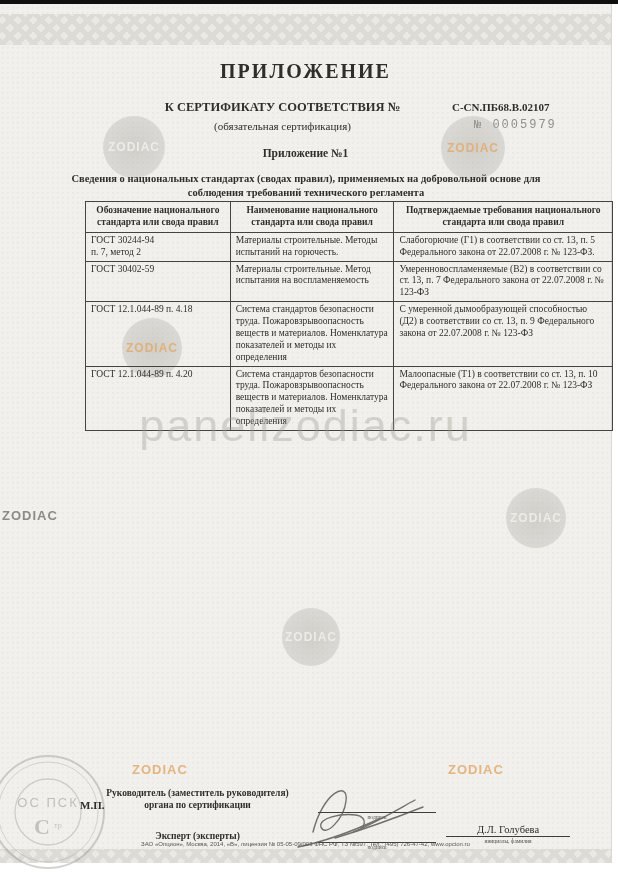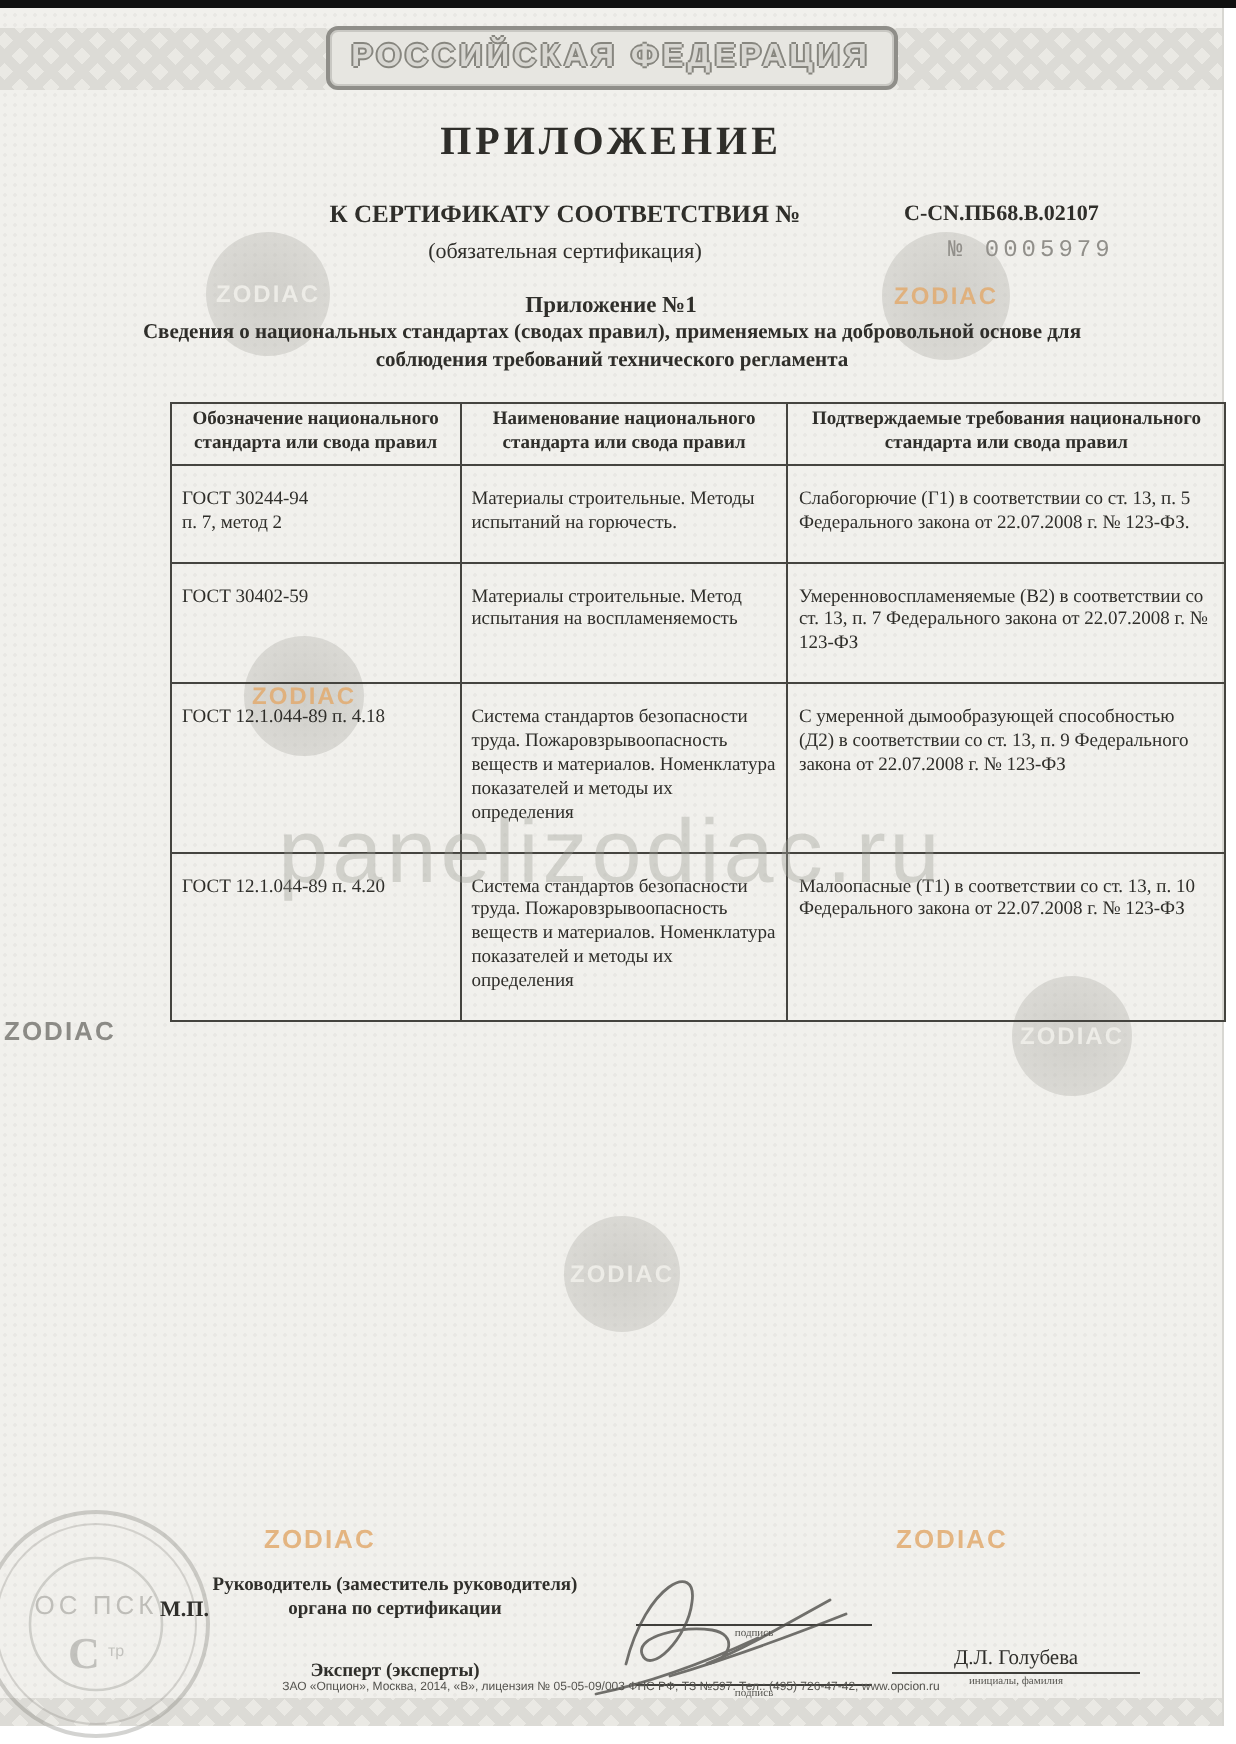--- a/index.html
+++ b/index.html
@@ -20,26 +20,26 @@
          letter-spacing:2px;color:#d8d7d2;
          text-shadow:1px 0 #87867f,-1px 0 #87867f,0 1px #87867f,0 -1px #87867f;}
   .doc-title{position:absolute;top:60px;left:0;right:0;text-align:center;font-size:20px;
              font-weight:bold;letter-spacing:2px;}
   .cert-label{position:absolute;top:100px;left:0;width:565px;text-align:center;font-size:12.5px;font-weight:bold;}
   .cert-number{position:absolute;top:101px;left:452px;font-size:11px;font-weight:bold;}
   .cert-type{position:absolute;top:120px;left:0;width:565px;text-align:center;font-size:11px;font-weight:normal;}
   .blank-number{position:absolute;top:118px;left:474px;font-family:"Liberation Mono",monospace;
                 font-size:12px;letter-spacing:2px;color:#918f8a;}
   .annex-title{position:absolute;top:147px;left:0;right:0;text-align:center;font-size:11.5px;font-weight:bold;}
-  .annex-desc{position:absolute;top:160px;left:45px;width:522px;text-align:center;font-size:10.5px;
+  .annex-desc{position:absolute;top:172px;left:45px;width:522px;text-align:center;font-size:10.5px;
               font-weight:bold;line-height:1.3;}
   table.std{position:absolute;top:201px;left:45px;width:528px;border-collapse:collapse;margin-left:40px;}
   table.std th,table.std td{border:1px solid #45443f;vertical-align:top;}
   table.std th{font-size:9.5px;font-weight:bold;text-align:center;padding:3px 6px;line-height:1.25;}
-  table.std td{font-size:9.5px;padding:12px 5px;line-height:1.25;white-space:pre-line;}
+  table.std td{font-size:9.5px;padding:2px 5px;line-height:1.25;white-space:pre-line;}
   table.std col.c1{width:145px;} table.std col.c2{width:164px;} table.std col.c3{width:219px;}
   .wm-site{position:absolute;top:400px;left:0;right:0;text-align:center;
            font-family:"Liberation Sans",sans-serif;font-size:45px;letter-spacing:2px;
            color:rgba(158,157,151,0.38);}
   .wm-circle{position:absolute;border-radius:50%;
              background:radial-gradient(circle,rgba(176,175,169,0.50),rgba(176,175,169,0.30));
              display:flex;align-items:center;justify-content:center;
              font-family:"Liberation Sans",sans-serif;font-weight:bold;font-size:12px;letter-spacing:1px;}
   .wm-light{color:rgba(238,237,232,0.95);}
   .wm-orange{color:rgba(226,170,110,0.85);}
@@ -70,21 +70,20 @@
 
     <div class="wm-circle wm-light" style="left:103px;top:116px;width:62px;height:62px;">ZODIAC</div>
     <div class="wm-circle wm-orange" style="left:441px;top:116px;width:64px;height:64px;">ZODIAC</div>
     <div class="wm-circle wm-orange" style="left:122px;top:318px;width:60px;height:60px;">ZODIAC</div>
     <div class="wm-text wm-dark" style="left:2px;top:508px;">ZODIAC</div>
     <div class="wm-circle wm-light" style="left:506px;top:488px;width:60px;height:60px;">ZODIAC</div>
     <div class="wm-circle wm-light" style="left:282px;top:608px;width:58px;height:58px;">ZODIAC</div>
     <div class="wm-text wm-orange" style="left:132px;top:762px;">ZODIAC</div>
     <div class="wm-text wm-orange" style="left:448px;top:762px;">ZODIAC</div>
 
-    <div class="badge">РОССИЙСКАЯ ФЕДЕРАЦИЯ</div>
 
     <div class="doc-title">ПРИЛОЖЕНИЕ</div>
     <div class="cert-label">К СЕРТИФИКАТУ СООТВЕТСТВИЯ  №</div>
     <div class="cert-number">С-CN.ПБ68.В.02107</div>
     <div class="cert-type">(обязательная сертификация)</div>
     <div class="blank-number">№ 0005979</div>
 
     <div class="annex-title">Приложение №1</div>
     <div class="annex-desc">Сведения о национальных стандартах (сводах правил), применяемых на добровольной основе для соблюдения требований технического регламента</div>
 

